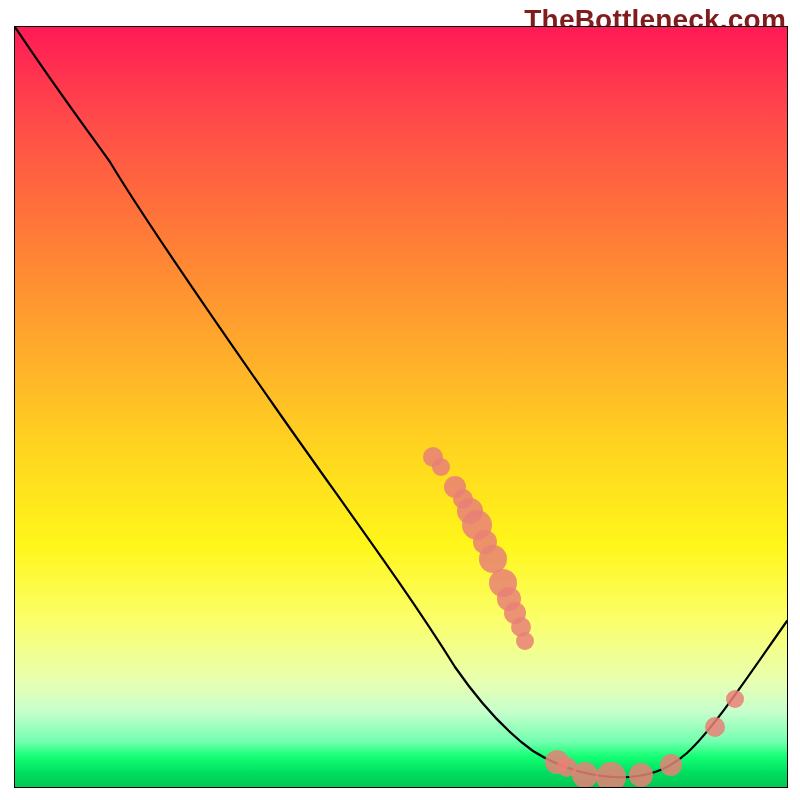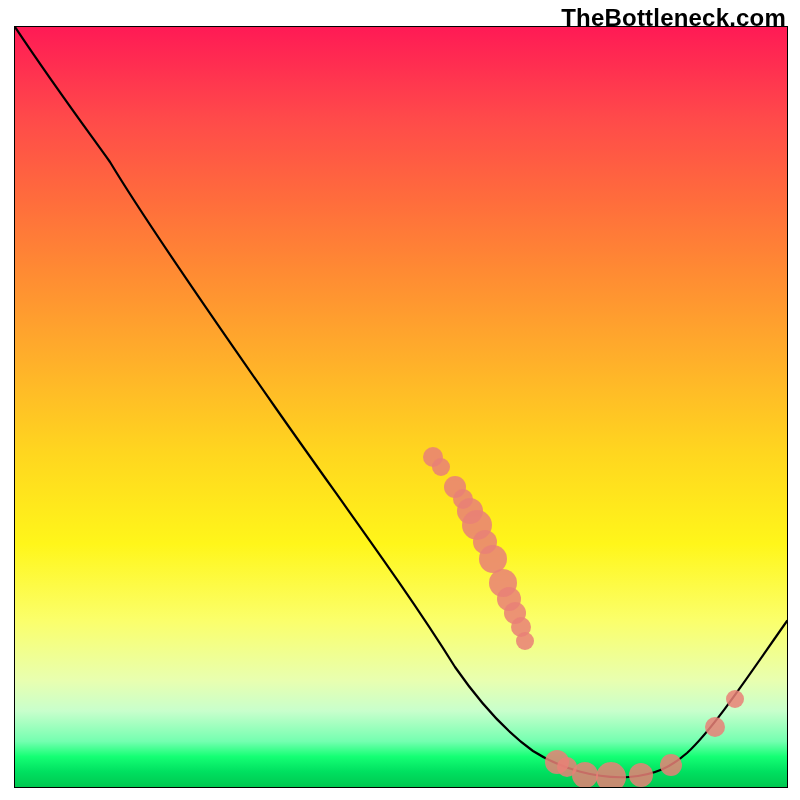--- a/index.html
+++ b/index.html
@@ -48,23 +48,23 @@
   svg.overlay {
     position: absolute;
     inset: 0;
     width: 100%;
     height: 100%;
   }
   #watermark {
     position: absolute;
     top: 4px;
     right: 14px;
-    font-size: 24px;
+    font-size: 28px;
     font-weight: bold;
-    color: #000000;
+    color: #7f1d1d;
     letter-spacing: 0.2px;
   }
 </style>
 </head>
 <body>
 
 <div id="container">
 
   <div id="watermark">TheBottleneck.com</div>
 

